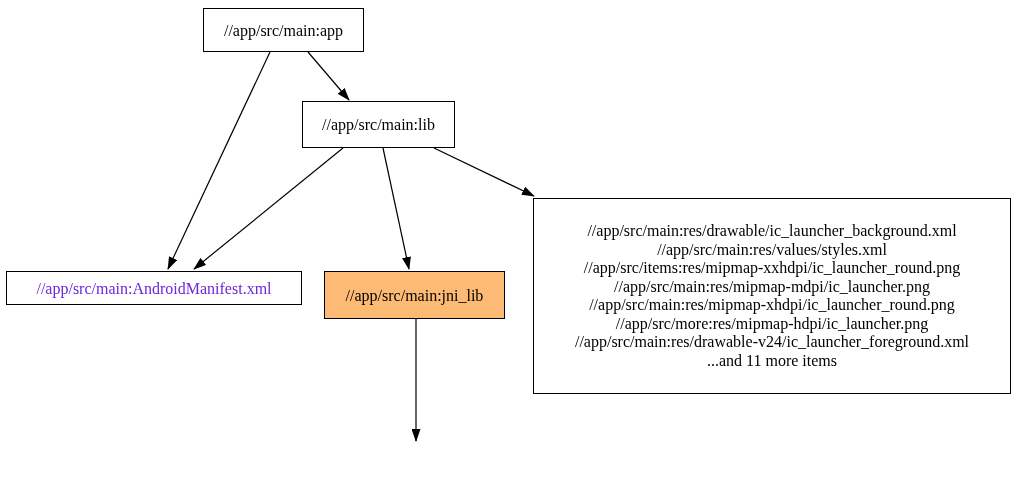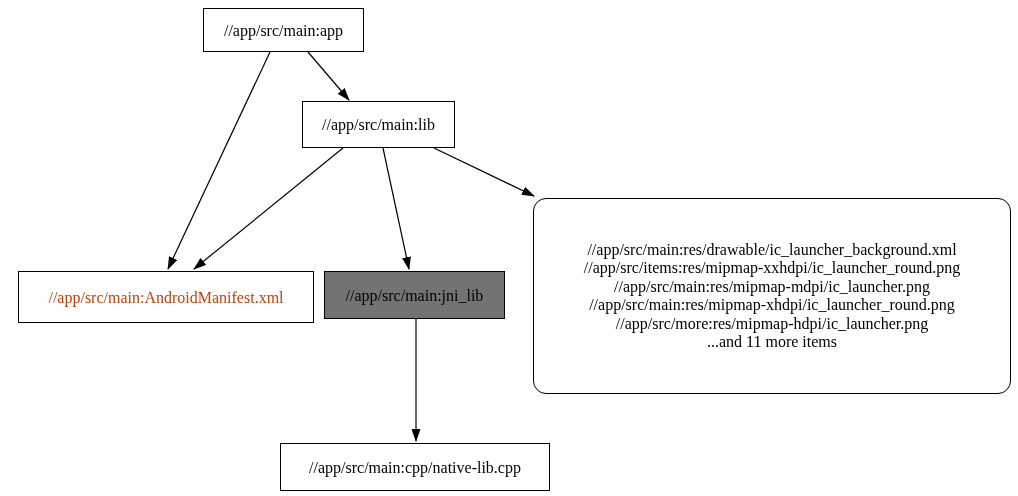--- a/index.html
+++ b/index.html
@@ -61,30 +61,29 @@
       <line x1="383" y1="148" x2="409" y2="269" stroke="#000000" stroke-width="1.2" marker-end="url(#arrowhead)"></line>
       <line x1="434" y1="148" x2="534" y2="196" stroke="#000000" stroke-width="1.2" marker-end="url(#arrowhead)"></line>
       <line x1="416" y1="319" x2="416" y2="441" stroke="#000000" stroke-width="1.2" marker-end="url(#arrowhead)"></line>
     </svg>
 <div class="node" style="left: 203px; top: 8px; width: 161px; height: 44px; background: rgb(255, 255, 255); border-color: rgb(0, 0, 0); color: rgb(0, 0, 0);">
       <span class="node-label">//app/src/main:app</span>
     </div>
     <div class="node" style="left: 302px; top: 101px; width: 153px; height: 47px; background: rgb(255, 255, 255); border-color: rgb(0, 0, 0); color: rgb(0, 0, 0);">
       <span class="node-label">//app/src/main:lib</span>
     </div>
-    <div class="node" style="left: 18px; top: 271px; width: 296px; height: 52px; background: rgb(255, 255, 255); border-color: rgb(0, 0, 0); color: #c2410c;">
+    <div class="node" style="left: 6px; top: 271px; width: 296px; height: 34px; background: rgb(255, 255, 255); border-color: rgb(0, 0, 0); color: #6d28d9;">
       <span class="node-label">//app/src/main:AndroidManifest.xml</span>
     </div>
-    <div class="node" style="left: 324px; top: 271px; width: 181px; height: 48px; background: #737373; border-color: rgb(0, 0, 0); color: rgb(0, 0, 0);">
+    <div class="node" style="left: 324px; top: 271px; width: 181px; height: 48px; background: #fdba74; border-color: rgb(0, 0, 0); color: rgb(0, 0, 0);">
       <span class="node-label">//app/src/main:jni_lib</span>
     </div>
-    <div class="node" style="left: 533px; top: 198px; width: 478px; height: 196px; background: rgb(255, 255, 255); border-color: rgb(0, 0, 0); color: rgb(0, 0, 0); border-radius: 13px;">
+    <div class="node" style="left: 533px; top: 198px; width: 478px; height: 196px; background: rgb(255, 255, 255); border-color: rgb(0, 0, 0); color: rgb(0, 0, 0);">
       <div class="node-line">//app/src/main:res/drawable/ic_launcher_background.xml</div>
+      <div class="node-line">//app/src/main:res/values/styles.xml</div>
       <div class="node-line">//app/src/items:res/mipmap-xxhdpi/ic_launcher_round.png</div>
       <div class="node-line">//app/src/main:res/mipmap-mdpi/ic_launcher.png</div>
       <div class="node-line">//app/src/main:res/mipmap-xhdpi/ic_launcher_round.png</div>
       <div class="node-line">//app/src/more:res/mipmap-hdpi/ic_launcher.png</div>
+      <div class="node-line">//app/src/main:res/drawable-v24/ic_launcher_foreground.xml</div>
       <div class="node-line">...and 11 more items</div>
-    </div>
-    <div class="node" style="left: 280px; top: 443px; width: 270px; height: 48px; background: rgb(255, 255, 255); border-color: rgb(0, 0, 0); color: rgb(0, 0, 0);">
-      <span class="node-label">//app/src/main:cpp/native-lib.cpp</span>
     </div>
   </div>
 
 </body></html>

